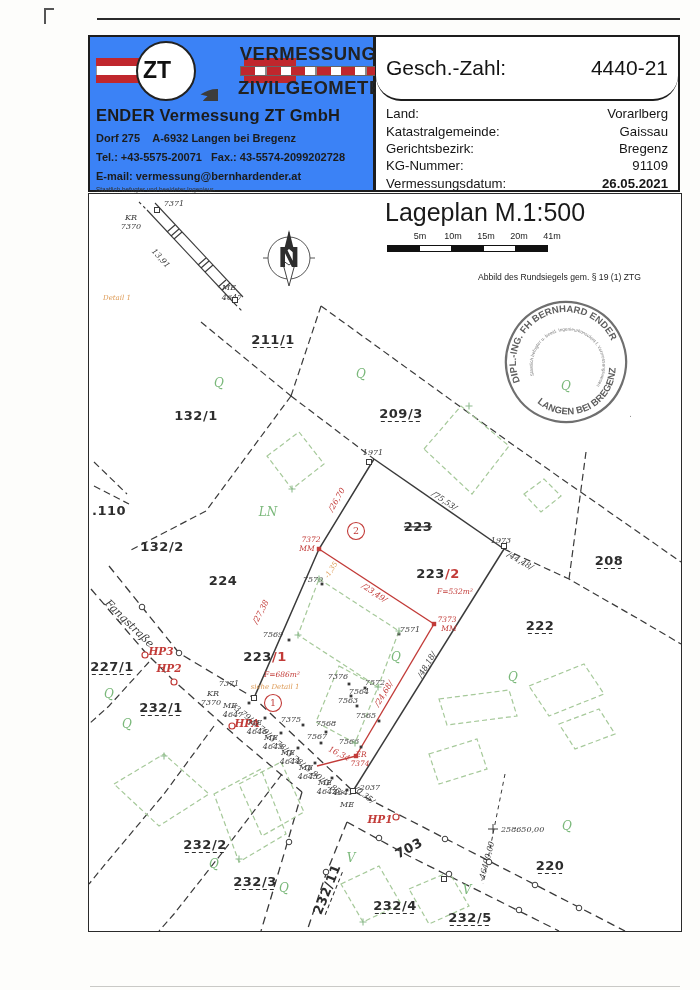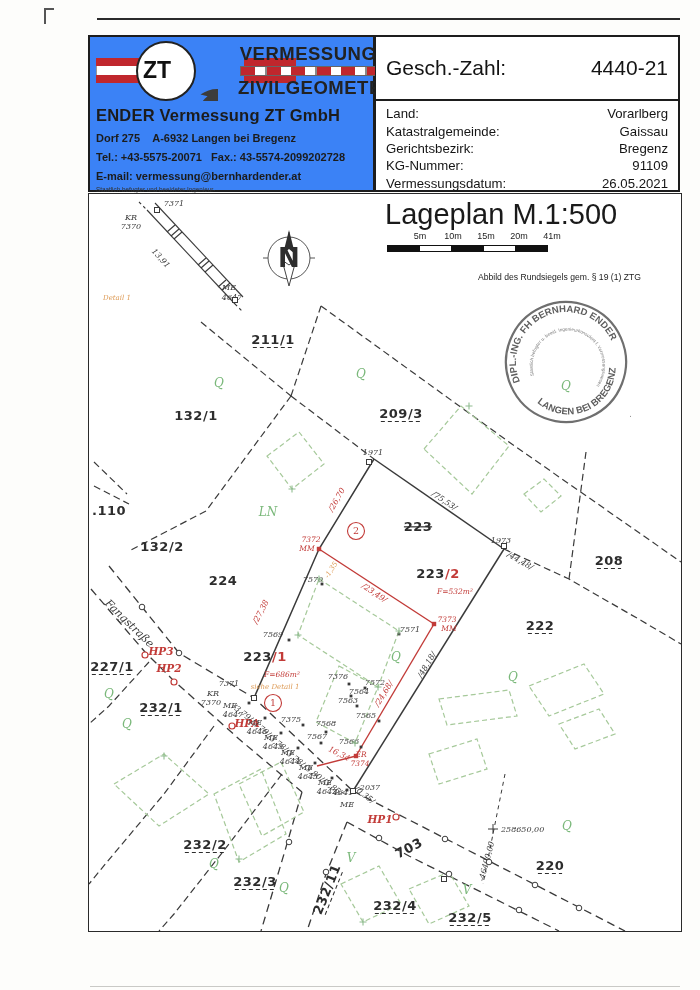--- a/index.html
+++ b/index.html
@@ -29,31 +29,31 @@
   #title-divider{height:8px;margin:1px 2px;border:1px solid #666;
      background:repeating-linear-gradient(90deg,#c0272d 0 14px,#fff 14px 24px,#8a8a8a 24px 26px,#c0272d 26px 40px,#fff 40px 50px);}
   #company{font-size:16.5px;font-weight:bold;color:#1c1c1c;margin-top:3px;letter-spacing:0.2px;}
   .addr{font-size:11px;color:#1c1c1c;margin-top:7px;font-weight:bold;}
   #note-row{display:flex;justify-content:space-between;align-items:flex-end;margin-top:4px;}
   #note{font-size:6.3px;color:#333;line-height:1.25;}
   #bmwa{font-size:8.3px;color:#222;font-weight:bold;}
 
   
   #case{left:375px;top:35px;width:305px;height:157px;border:2px solid #1d1d1d;border-left:1.6px solid #1d1d1d;box-sizing:border-box;background:#fff;}
-  #gz-row{display:flex;justify-content:space-between;align-items:center;height:62px;padding:0 10px;border-bottom:2.5px solid #1d1d1d;}
+  #gz-row{display:flex;justify-content:space-between;align-items:center;height:62px;padding:0 10px;border-bottom:2.5px solid #1d1d1d;border-radius:25px;}
   #gz-label,#gz-value{font-size:21px;color:#141414;}
   #case-rows{padding:4px 10px 0 10px;}
   .case-row{display:flex;justify-content:space-between;font-size:13.2px;color:#151515;padding:1.2px 0;}
 
   
   #map{left:88px;top:193px;width:592px;height:737px;border:1.6px solid #2a2a2a;box-sizing:content-box;background:#fff;}
   #mapsvg{position:absolute;left:0;top:0;}
 
   
-  #plan-title{left:385px;top:198px;font-size:29px;color:#1a1a1a;font-family:"Liberation Sans",sans-serif;}
+  #plan-title{left:385px;top:198px;font-size:25px;color:#1a1a1a;font-family:"Liberation Sans",sans-serif;}
   #scalebar{left:388px;top:245px;display:flex;}
   .seg{width:33px;height:7px;border:1px solid #111;box-sizing:border-box;margin-left:-1px;}
   #scale-labels{left:388px;top:231px;width:170px;height:11px;font-size:9px;color:#222;}
   #scale-labels span{position:absolute;transform:translateX(-50%);}
   #seal-note{left:478px;top:272px;font-size:8.6px;color:#222;}
   #seal{left:501px;top:297px;width:130px;height:130px;}
 
   
   text{user-select:none;}
   .parcel{font-family:"DejaVu Sans",sans-serif;font-weight:bold;font-size:13px;fill:#2d2d2d;letter-spacing:0.5px;}
@@ -128,21 +128,21 @@
         <div class="case-row">
           <span>Gerichtsbezirk:</span>
           <span style="font-weight: normal;">Bregenz</span>
         </div>
         <div class="case-row">
           <span>KG-Nummer:</span>
           <span style="font-weight: normal;">91109</span>
         </div>
         <div class="case-row">
           <span>Vermessungsdatum:</span>
-          <span style="font-weight: normal;">26.05.2021</span>
+          <span style="font-weight: bold;">26.05.2021</span>
         </div>
       </div>
   </div>
 
   <div class="abs" id="map">
     <svg id="mapsvg" width="592" height="737" viewBox="0 0 592 737">
       <defs>
         <symbol id="eagle" viewBox="-14 -17 28 34">
           <g fill="#3c3c3c" stroke="none">
             <path d="M0,-13 L1.8,-11.2 L1,-10.5 L2.6,-9.6 L1.2,-8.8 L0.6,-9.2 L-0.9,-10.2 L-1.6,-11.6 Z"></path>

